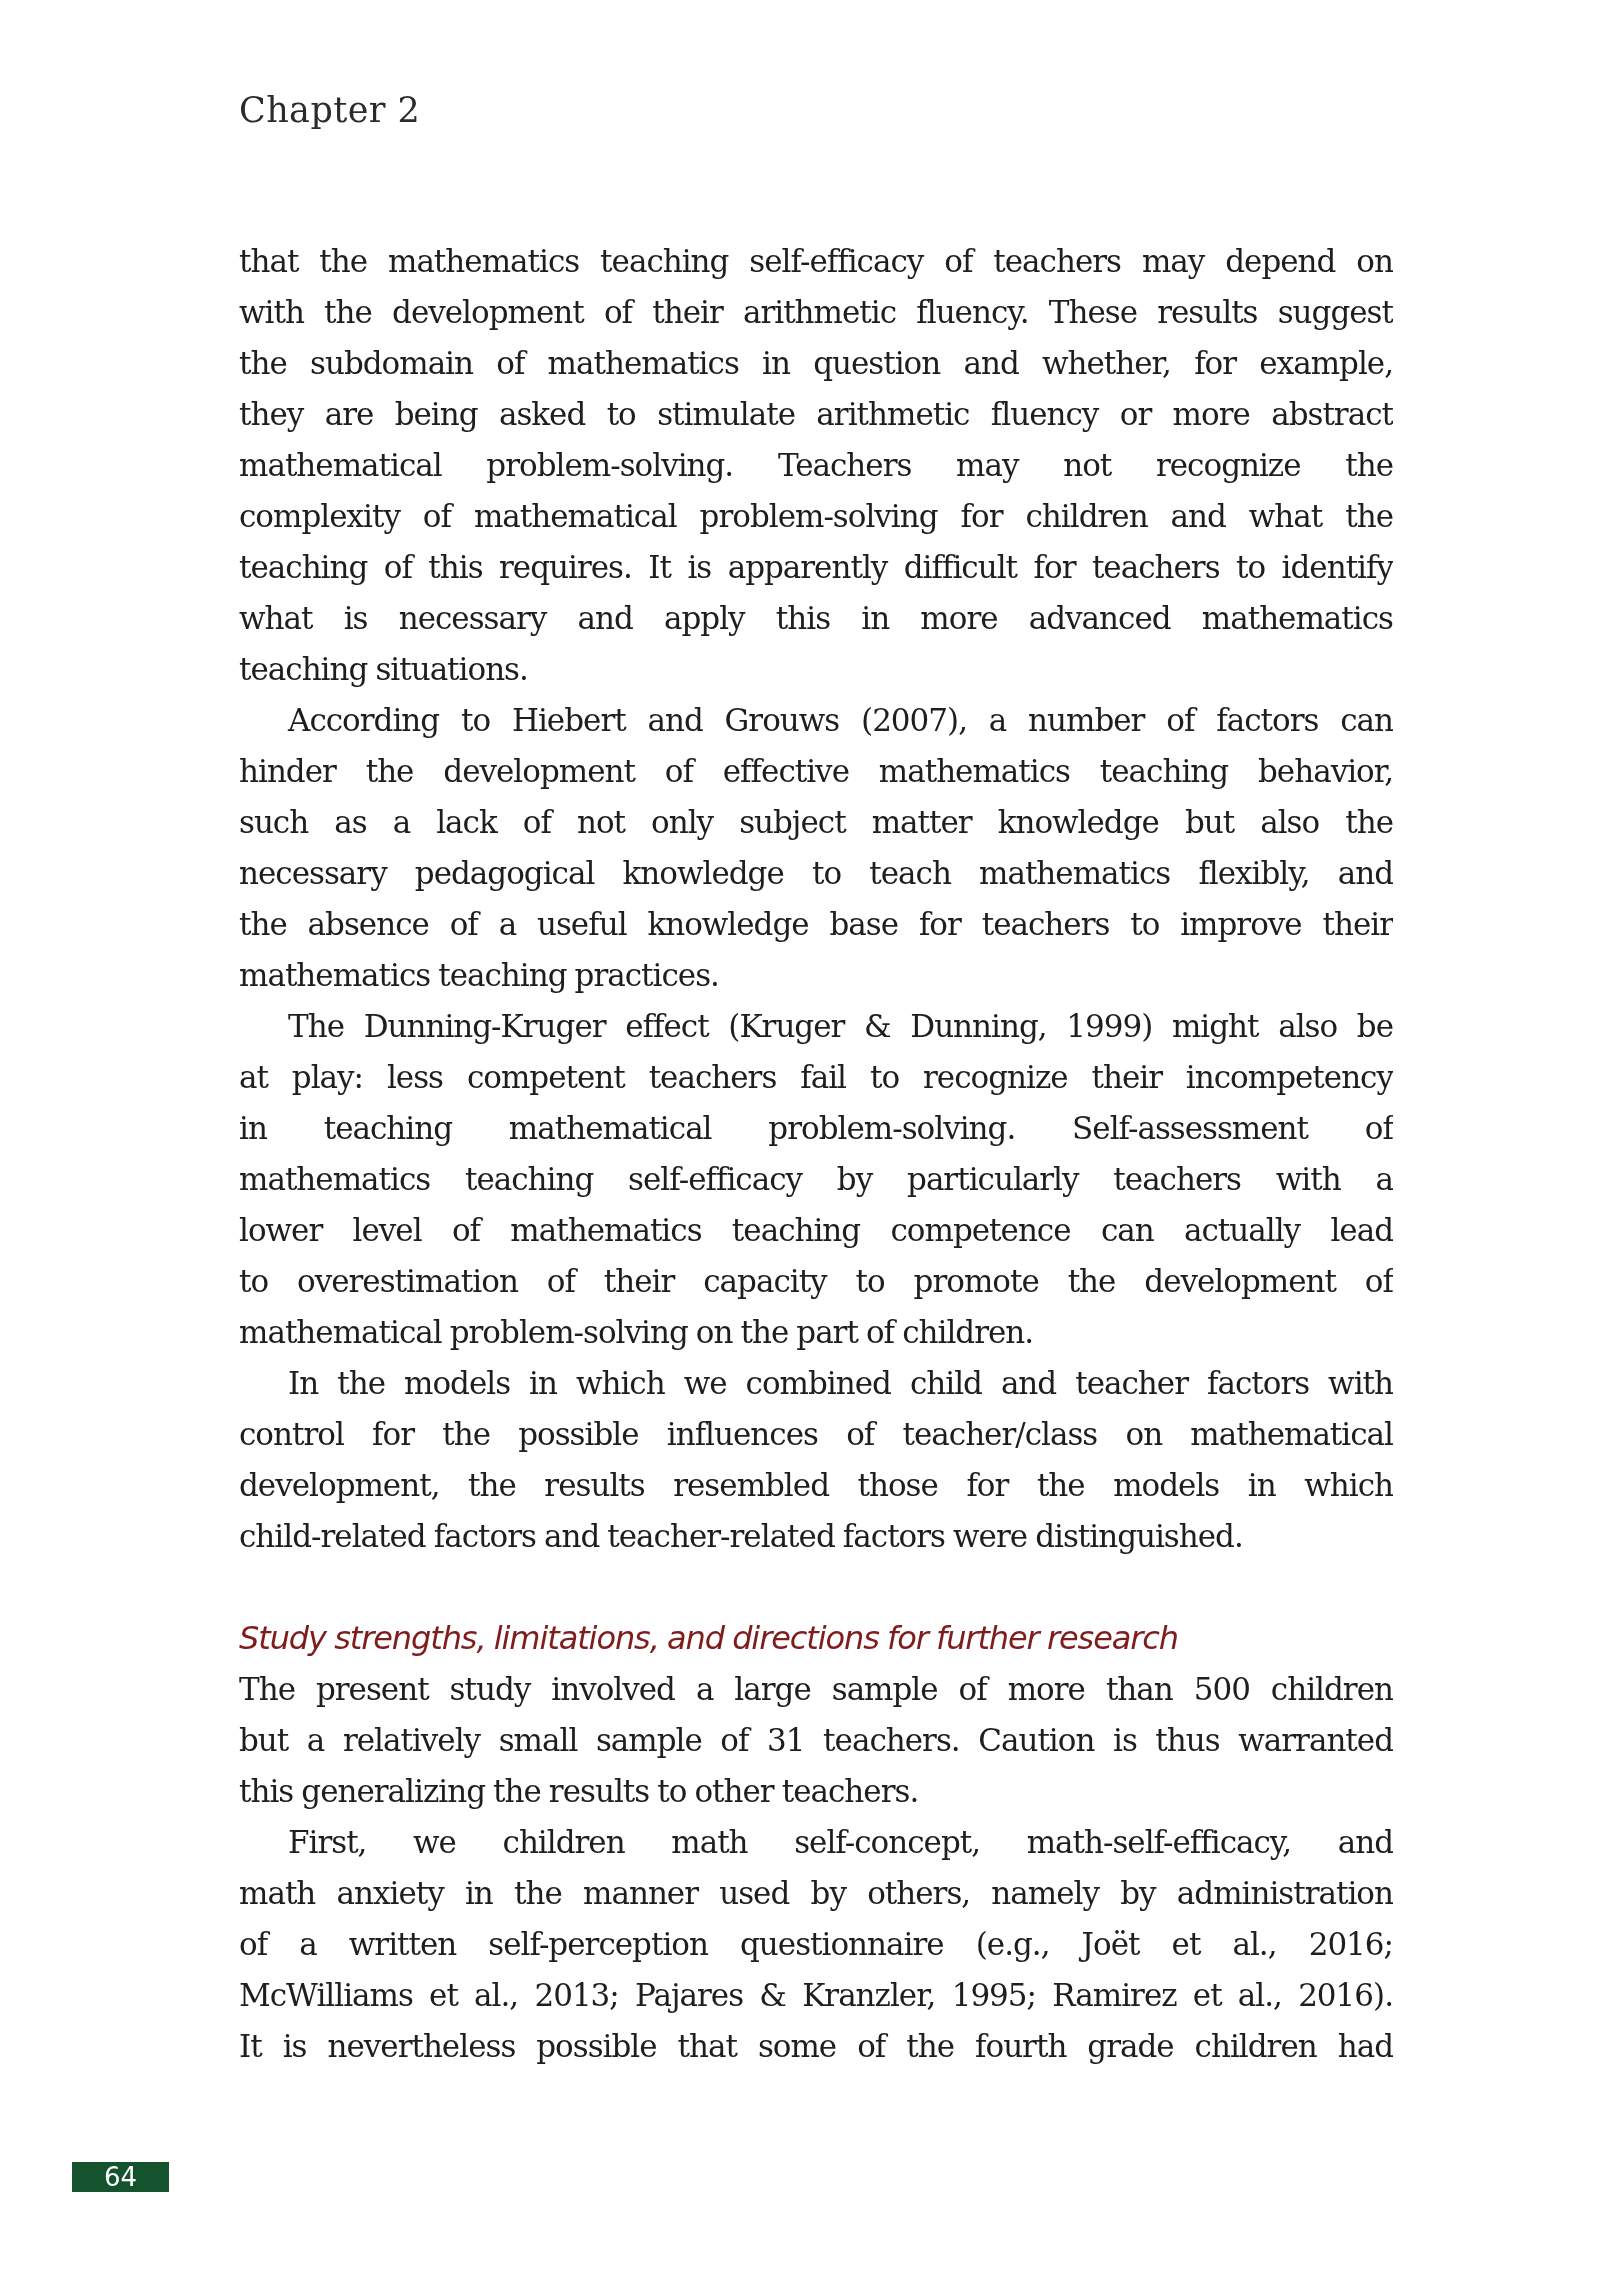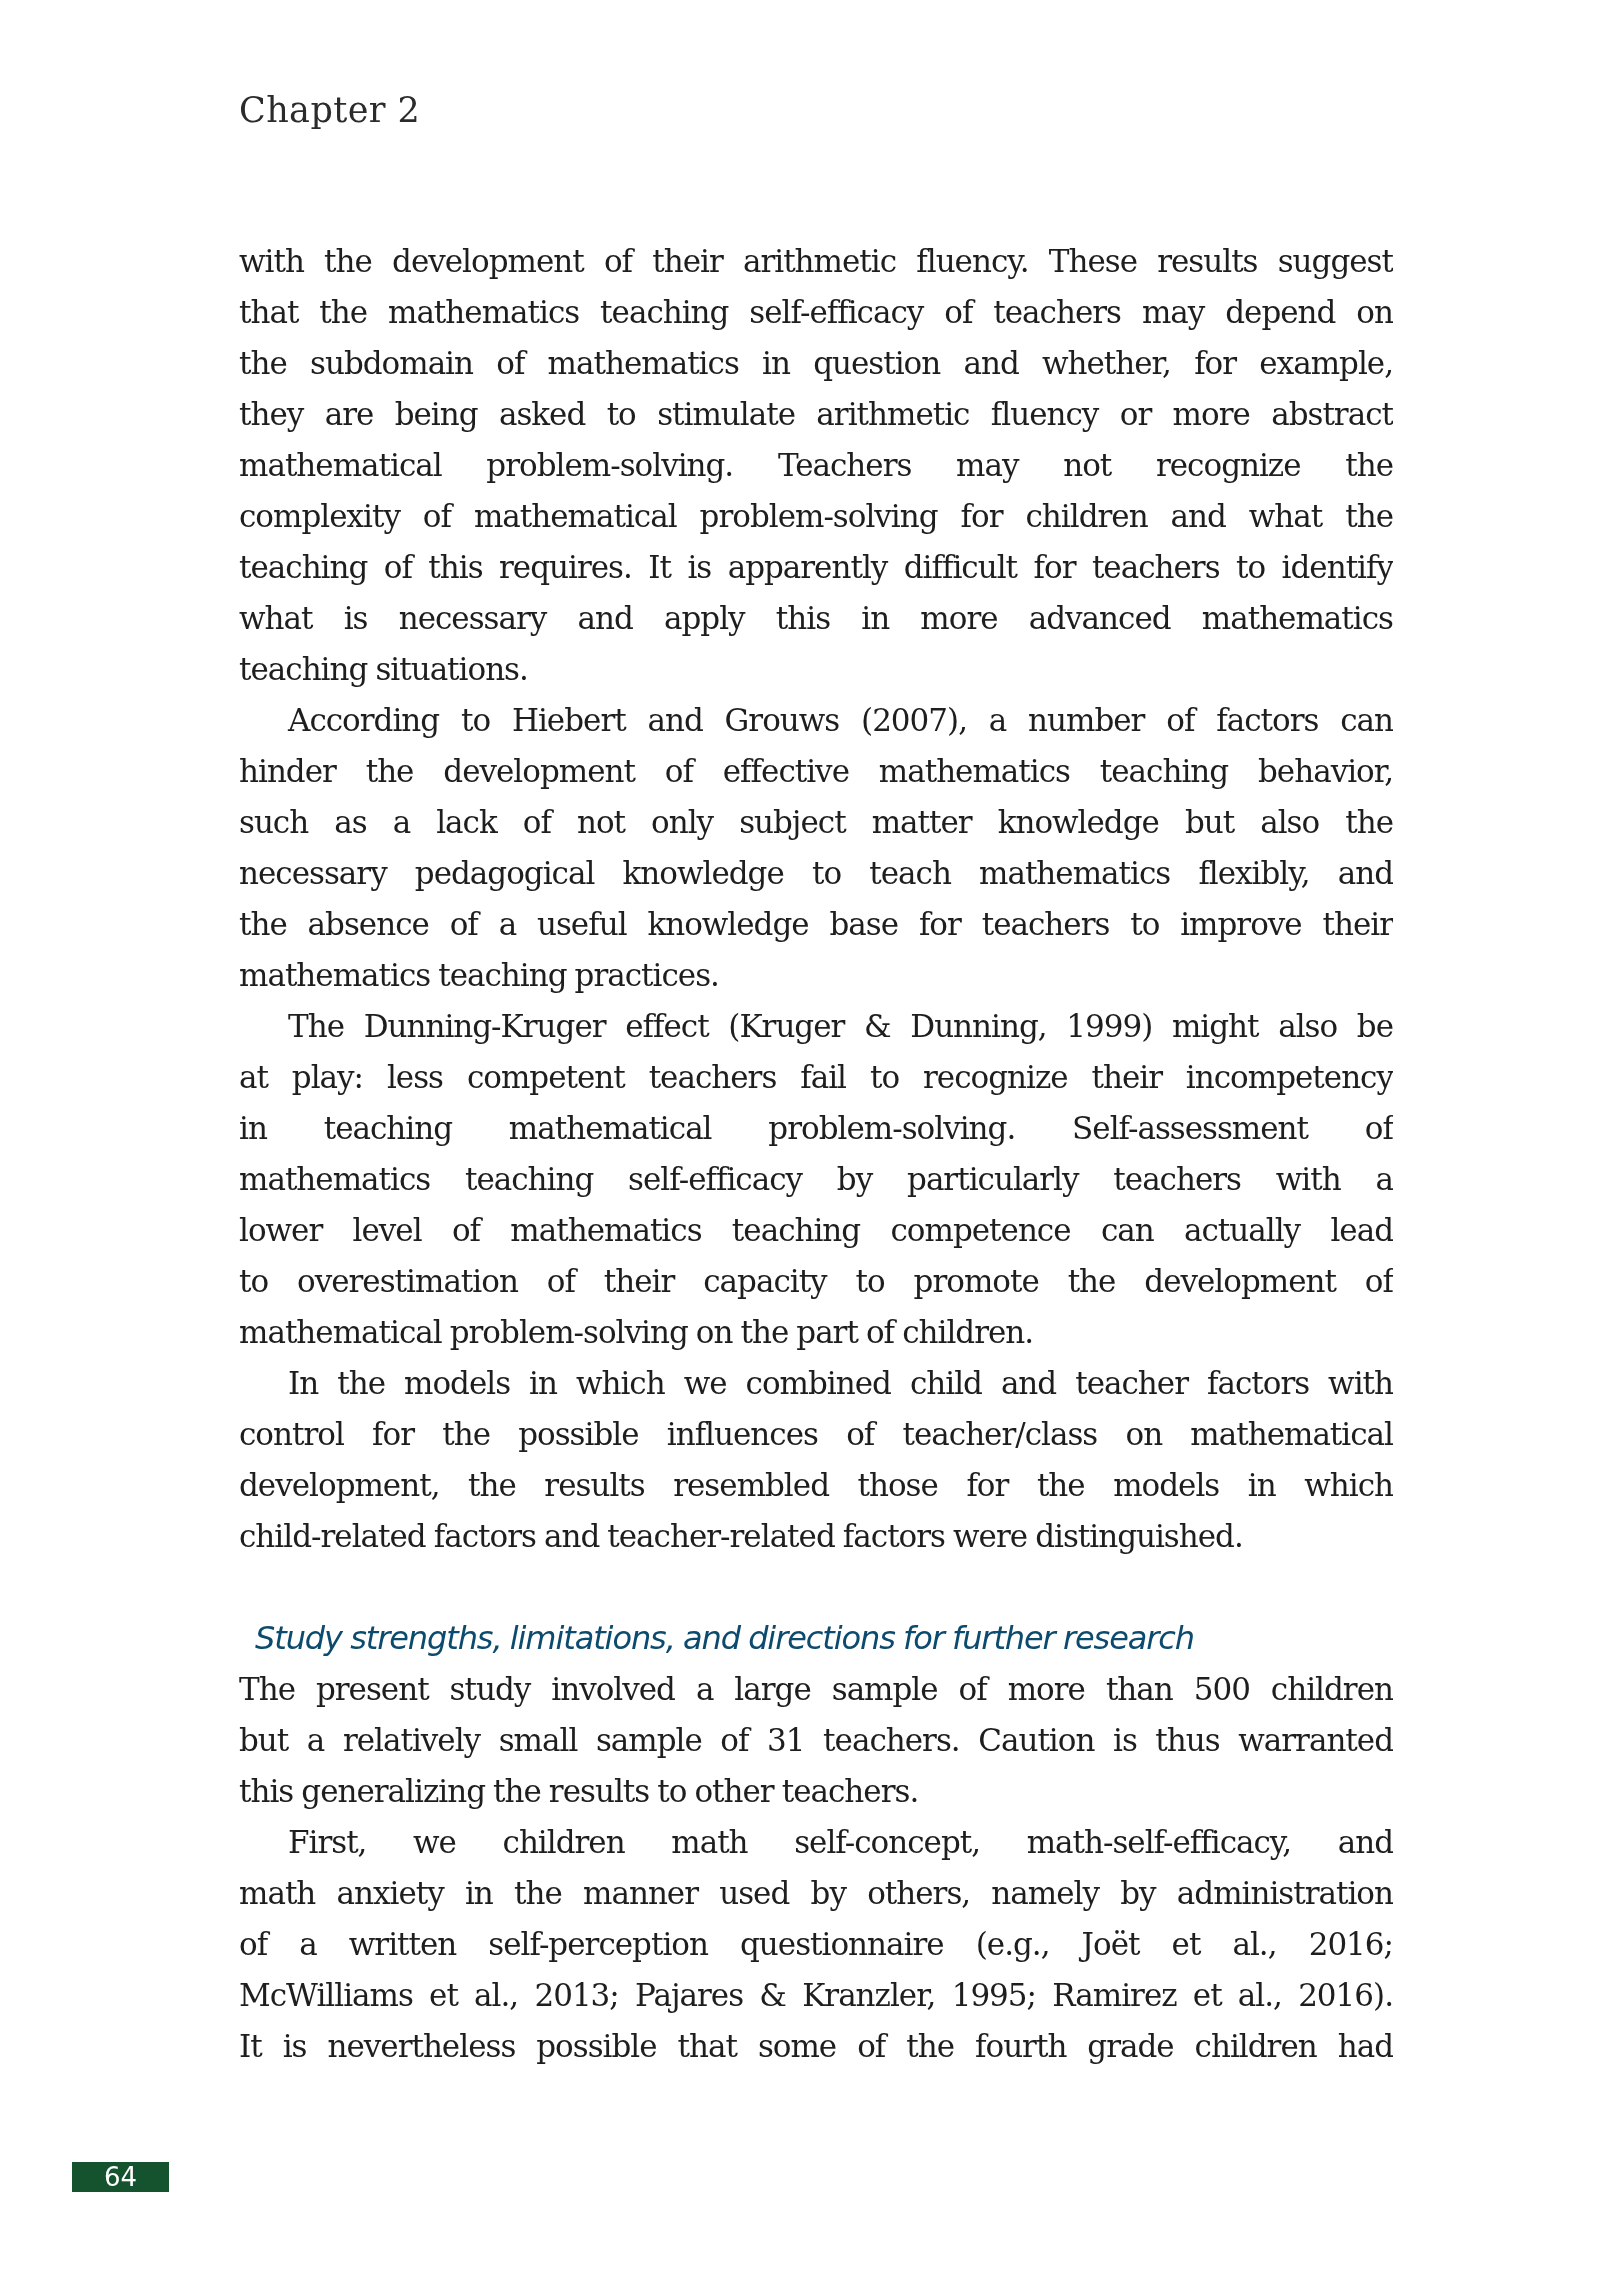--- a/index.html
+++ b/index.html
@@ -15,40 +15,40 @@
   }
   .line {
     display: block; height: 51px; line-height: 51px;
     white-space: nowrap; text-align: justify; text-align-last: justify;
     overflow: hidden; letter-spacing: -1px; word-spacing: -0.8px;
   }
   .line.last { text-align-last: left; }
   .line.indent { padding-left: 49px; }
   .line.heading {
     font-family: "DejaVu Sans", sans-serif; font-style: italic; font-size: 32px;
-    color: #0c4a6e; text-align-last: left; letter-spacing: -1.1px; margin-left: 16px;
+    color: #7f1d1d; text-align-last: left; letter-spacing: -1.1px;
   }
   .spacer { display: block; height: 51px; }
   .page-number {
     position: absolute; left: 72px; top: 2162px; width: 97px; height: 30px;
     background: #14532d; color: #ffffff;
     font-family: "DejaVu Sans", sans-serif; font-size: 26px; line-height: 30px;
     text-align: center;
   }
 </style>
 </head>
 <body>
 
 <div class="running-head">Chapter 2</div>
 
 <div class="body-text">
 
   <div>
+    <span class="line">that the mathematics teaching self-efficacy of teachers may depend on</span>
     <span class="line">with the development of their arithmetic fluency. These results suggest</span>
-    <span class="line">that the mathematics teaching self-efficacy of teachers may depend on</span>
     <span class="line">the subdomain of mathematics in question and whether, for example,</span>
     <span class="line">they are being asked to stimulate arithmetic fluency or more abstract</span>
     <span class="line">mathematical problem-solving. Teachers may not recognize the</span>
     <span class="line">complexity of mathematical problem-solving for children and what the</span>
     <span class="line">teaching of this requires. It is apparently difficult for teachers to identify</span>
     <span class="line">what is necessary and apply this in more advanced mathematics</span>
     <span class="line last">teaching situations.</span>
   </div>
 
   <div>

